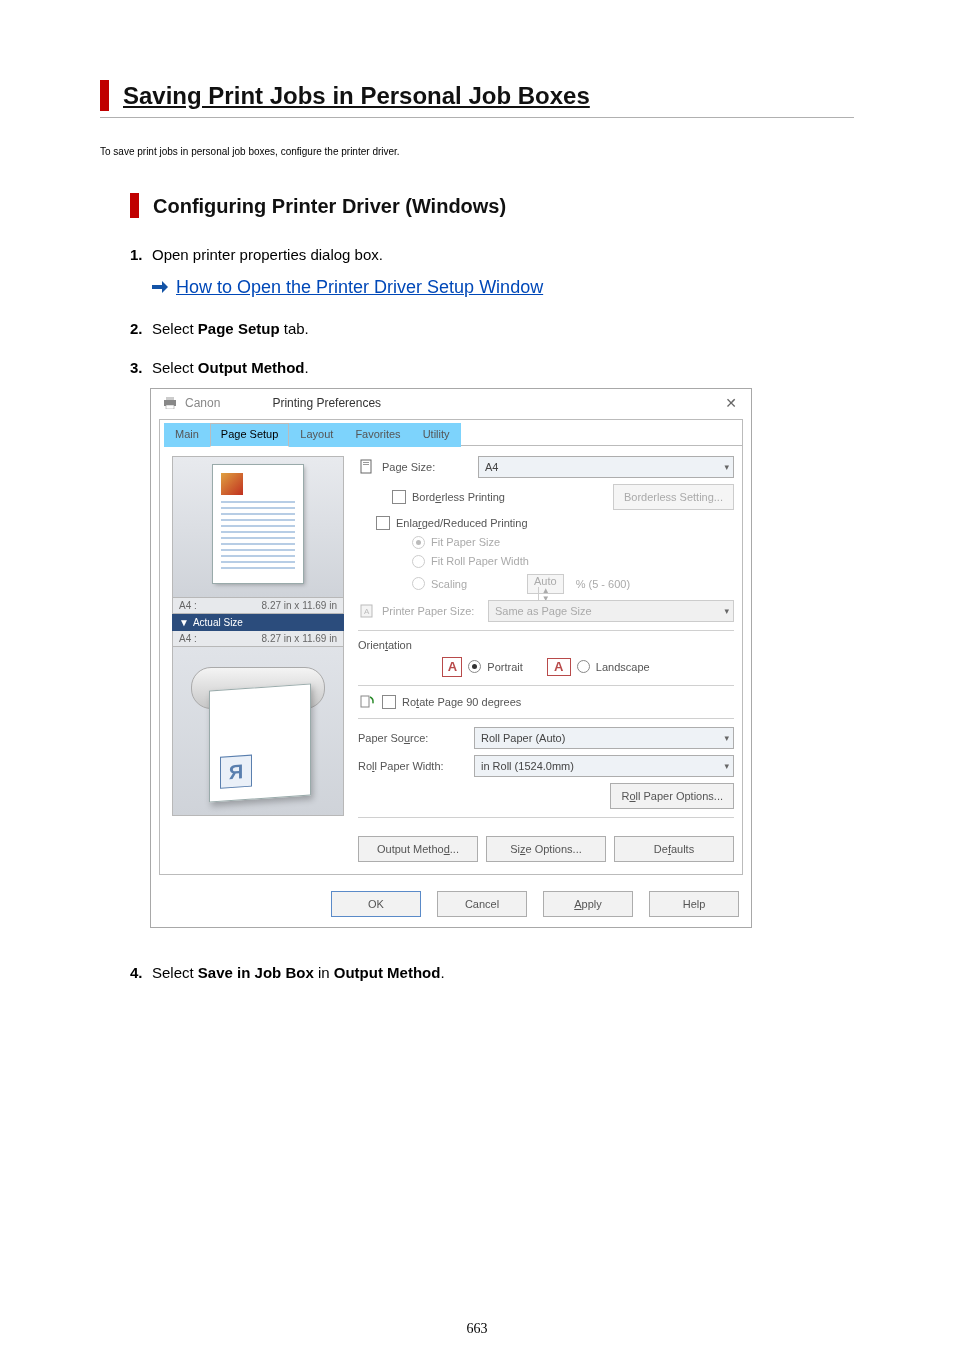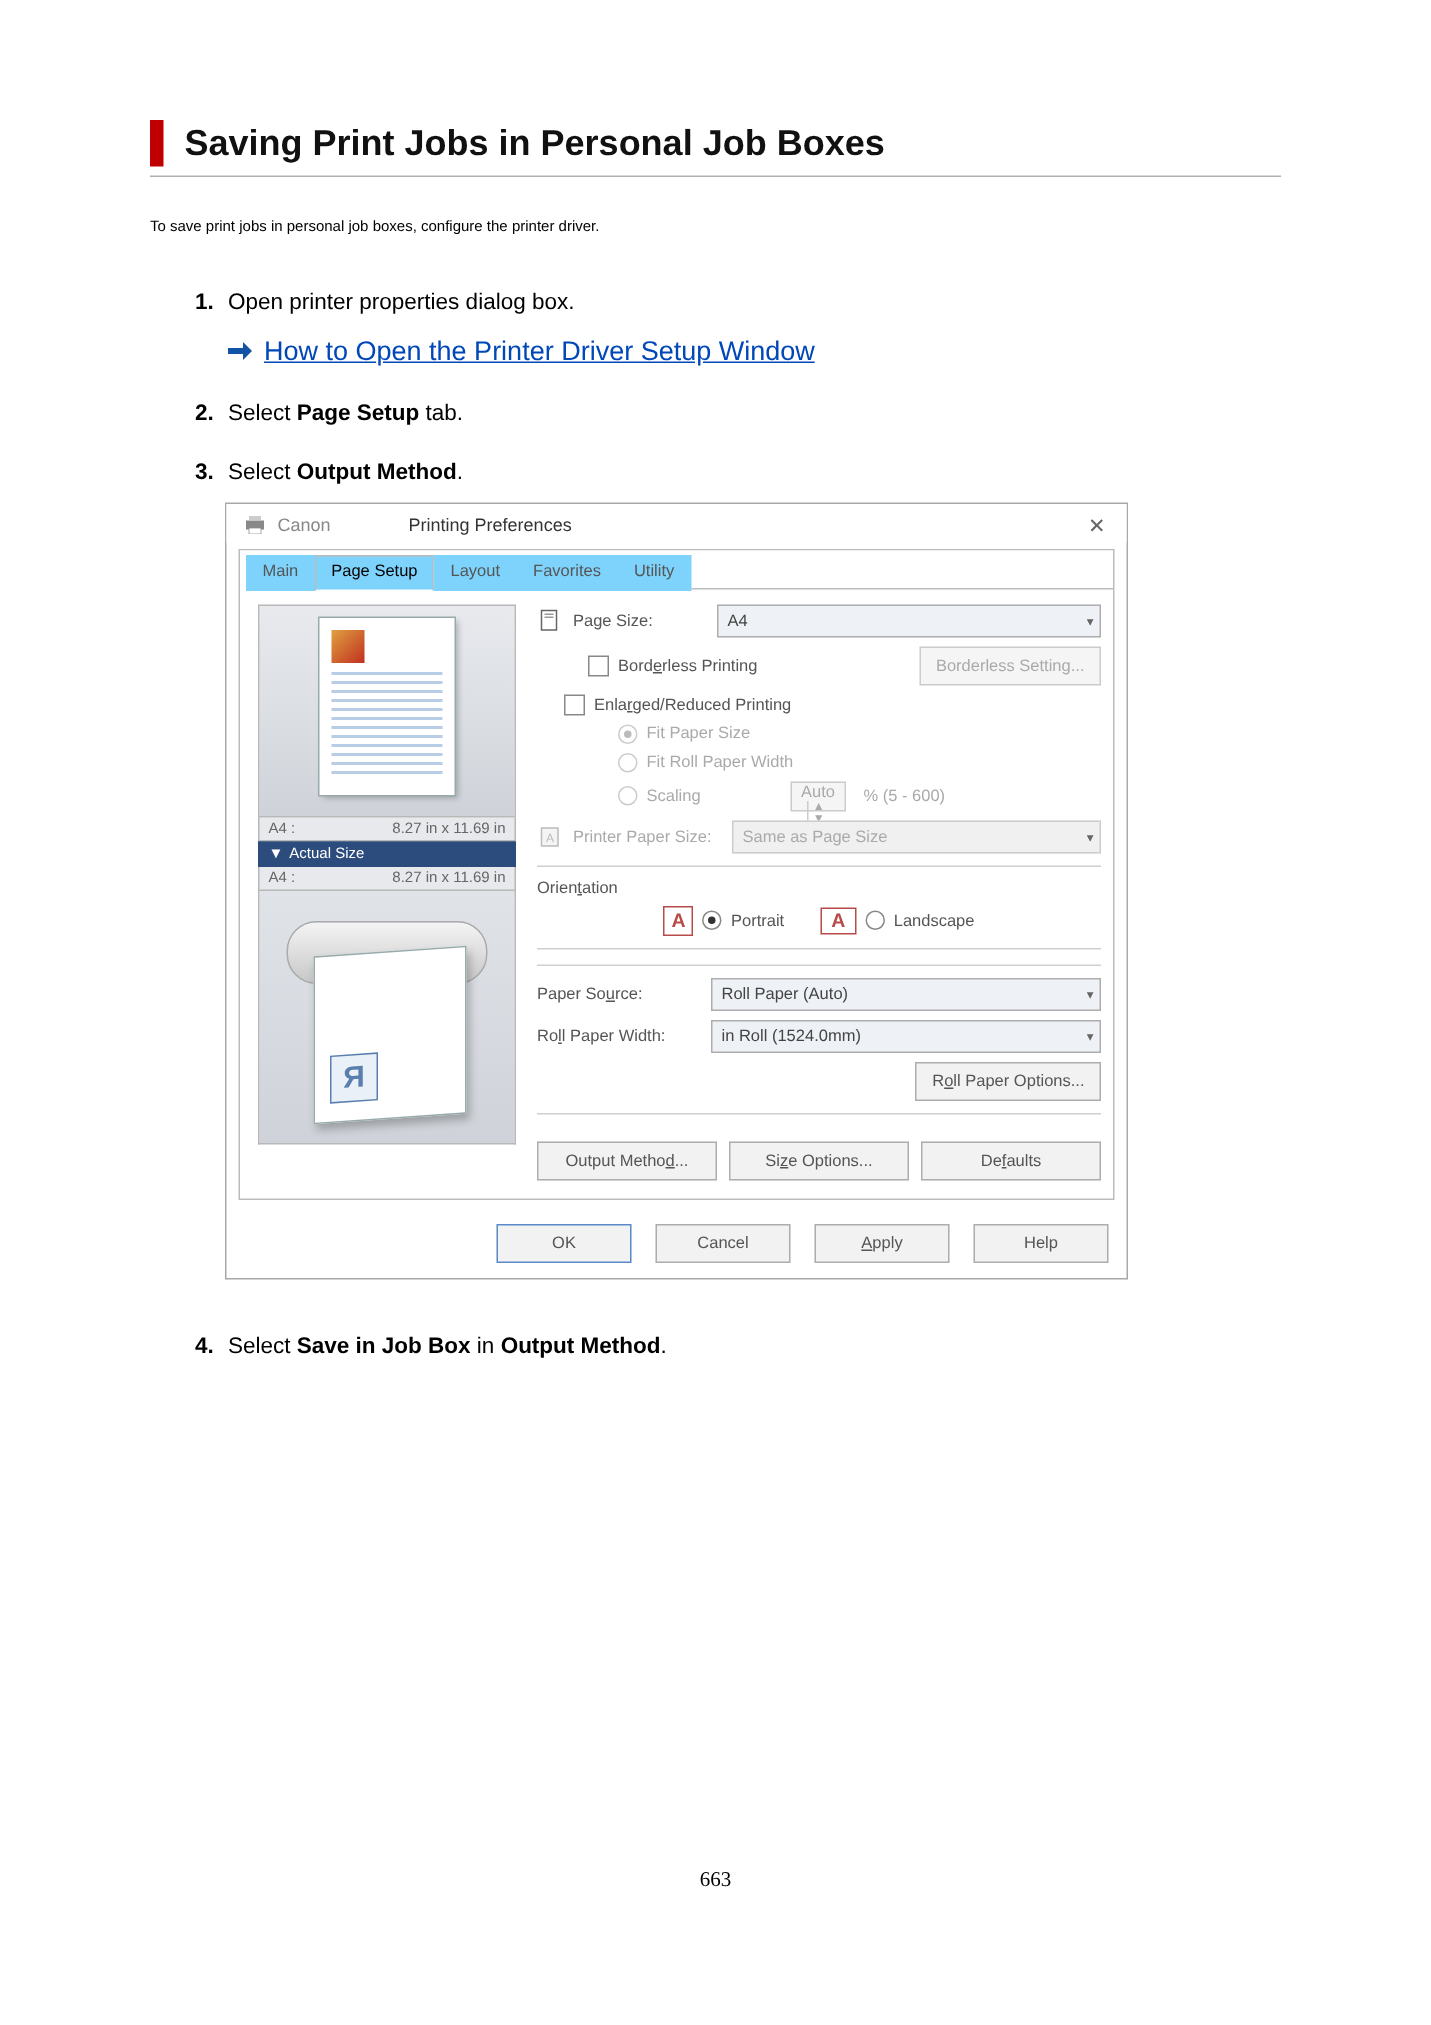--- a/index.html
+++ b/index.html
@@ -25,20 +25,21 @@
     width: 9px;
     background: #c00000;
     margin-right: 14px;
   }
   .h1-text {
     font-size: 24px;
     font-weight: bold;
     color: #111;
     line-height: 1.2;
     padding-top: 2px;
+    text-decoration: underline;
   }
   .intro {
     font-size: 10px;
     margin-bottom: 36px;
   }
   .h2-wrap {
     display: flex;
     align-items: stretch;
     margin-left: 30px;
     margin-bottom: 28px;
@@ -353,20 +354,24 @@
 
 <div class="page">
 
   <div class="h1-wrap">
     <div class="h1-bar"></div>
     <div class="h1-text">Saving Print Jobs in Personal Job Boxes</div>
   </div>
 
   <div class="intro">To save print jobs in personal job boxes, configure the printer driver.</div>
 
+  <div class="h2-wrap">
+    <div class="h2-bar"></div>
+    <div class="h2-text">Configuring Printer Driver (Windows)</div>
+  </div>
 
   <div class="step">
     <div class="step-num">1.</div>
     <div class="step-body">
       <span>Open printer properties dialog box.</span>
       <div class="link-row">
         <span class="arrow-icon">
           <svg width="16" height="12" viewBox="0 0 16 12">
               <rect x="0" y="4" width="10" height="4" fill="#1353a6"></rect>
               <polygon points="10,0 16,6 10,12" fill="#1353a6"></polygon>
@@ -540,20 +545,31 @@
               </span>
               <span style="display:inline-flex; align-items:center; gap:6px;">
                 <span class="orient-icon" style="width:22px;height:16px;">A</span>
                 <span class="radio"></span>
                 <span class="lbl">Landscape</span>
               </span>
             </div>
 
             <div class="divider"></div>
 
+            <div class="row">
+              <span class="mini-icon">
+                <svg width="16" height="16" viewBox="0 0 16 16">
+                    <rect x="2" y="2" width="8" height="11" fill="#fff" stroke="#888"></rect>
+                    <path d="M11 3 A5 5 0 0 1 14 8" stroke="#2a8a2a" fill="none" stroke-width="1.5"></path>
+                    <polygon points="13,8 15,8 14,10" fill="#2a8a2a"></polygon>
+                  </svg>
+              </span>
+              <span class="chk"></span>
+              <span class="lbl">Ro<span class="u">t</span>ate Page 90 degrees</span>
+            </div>
 
             <div class="divider"></div>
 
             <div class="row">
               <span class="lbl" style="width:110px;">Paper So<span class="u">u</span>rce:</span>
               <div class="combo">
                 <span>Roll Paper (Auto)</span>
                 <span class="chev">▾</span>
               </div>
             </div>

